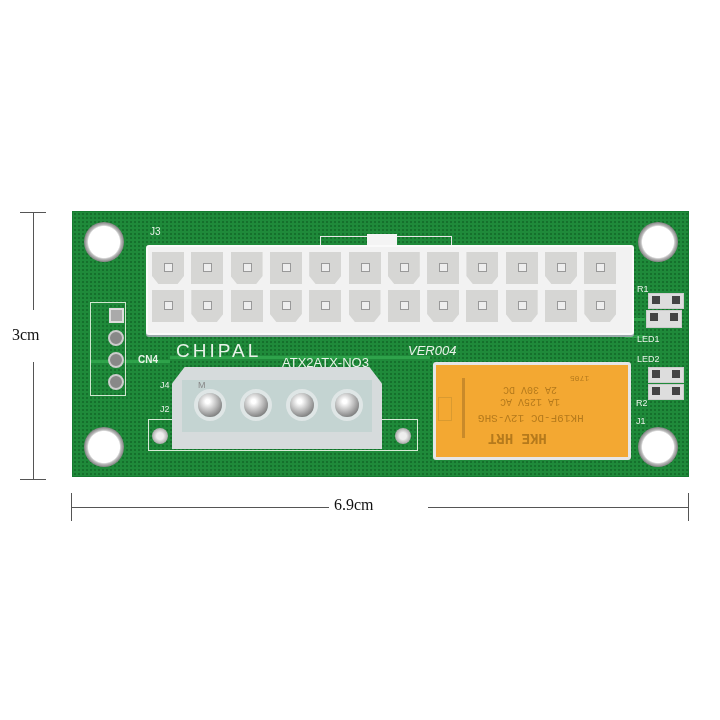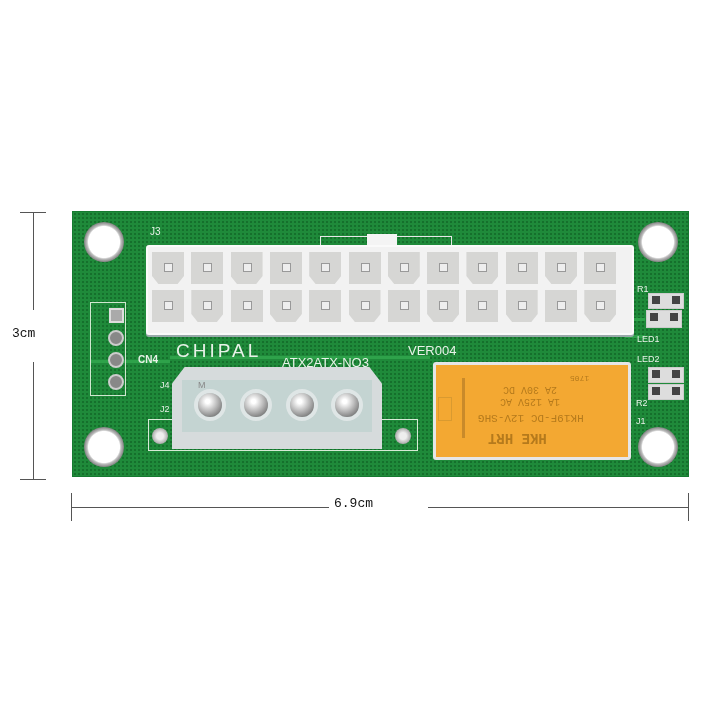--- a/index.html
+++ b/index.html
@@ -1,18 +1,18 @@
 <!DOCTYPE html>
 <html><head>
   <meta charset="utf-8">
   <style>
     html, body { margin:0; padding:0; }
     body { width:720px; height:720px; background:#ffffff; position:relative; overflow:hidden; font-family:"Liberation Sans", sans-serif; }
     .dim-line { position:absolute; background:#555; }
-    .dim-text { position:absolute; font-family:Liberation Mono, monospace; color:#111; font-size:13px; }
+    .dim-text { position:absolute; font-family:Liberation Serif, serif; color:#111; font-size:16px; }
     .board { position:absolute; left:72px; top:211px; width:617px; height:266px;
       background-color:#1f8a3a;
       background-image:
         radial-gradient(circle at 2px 2px, #15702c 1px, transparent 1.3px);
       background-size:4px 4px;
       border:1px solid #167a30; box-sizing:border-box; }
     .hole { position:absolute; width:40px; height:40px; border-radius:50%;
       background:radial-gradient(circle, #ffffff 55%, #bfbfbf 60%, #7a7a7a 72%, #d8d8d8 80%, #1f8a3a 84%); }
     .silk { position:absolute; color:#e8f2e8; font-family:"Liberation Sans", sans-serif; }
     .conn24 { position:absolute; left:146px; top:245px; width:484px; height:86px;
@@ -144,21 +144,21 @@
 
 <div style="position:absolute;left:90px;top:302px;width:34px;height:92px;border:1px solid #d0e8d0;"></div>
 <div style="position:absolute;left:109px;top:308px;width:11px;height:11px;background:#aaa;border:2px solid #ddd;"></div>
 <div style="position:absolute;left:108px;top:330px;width:12px;height:12px;border-radius:50%;background:#888;border:2px solid #ccc;"></div>
 <div style="position:absolute;left:108px;top:352px;width:12px;height:12px;border-radius:50%;background:#888;border:2px solid #ccc;"></div>
 <div style="position:absolute;left:108px;top:374px;width:12px;height:12px;border-radius:50%;background:#888;border:2px solid #ccc;"></div>
 <div class="silk" style="left:138px;top:354px;font-size:10px;font-weight:bold;">CN4</div>
 
 <div class="silk" style="left:176px;top:340px;font-size:19px;letter-spacing:3px;">CHIPAL</div>
 <div class="silk" style="left:282px;top:355px;font-size:13px;">ATX2ATX-NO3</div>
-<div class="silk" style="left:408px;top:343px;font-size:13px;">VER004</div>
+<div class="silk" style="left:408px;top:343px;font-size:13px;font-style:italic;">VER004</div>
 
 <div style="position:absolute;left:148px;top:419px;width:268px;height:30px;border:1px solid #d6ead6;"></div>
 <div style="position:absolute;left:152px;top:428px;width:16px;height:16px;border-radius:50%;background:radial-gradient(circle,#eee 30%,#999 80%);"></div>
 <div style="position:absolute;left:395px;top:428px;width:16px;height:16px;border-radius:50%;background:radial-gradient(circle,#eee 30%,#999 80%);"></div>
 <div class="silk" style="left:160px;top:380px;font-size:9px;">J4</div>
 <div class="silk" style="left:160px;top:404px;font-size:9px;">J2</div>
 
 <div class="molex"></div>
 <div class="molex-inner"></div>
 <div class="silk" style="left:198px;top:380px;font-size:9px;color:#888;">M</div>

